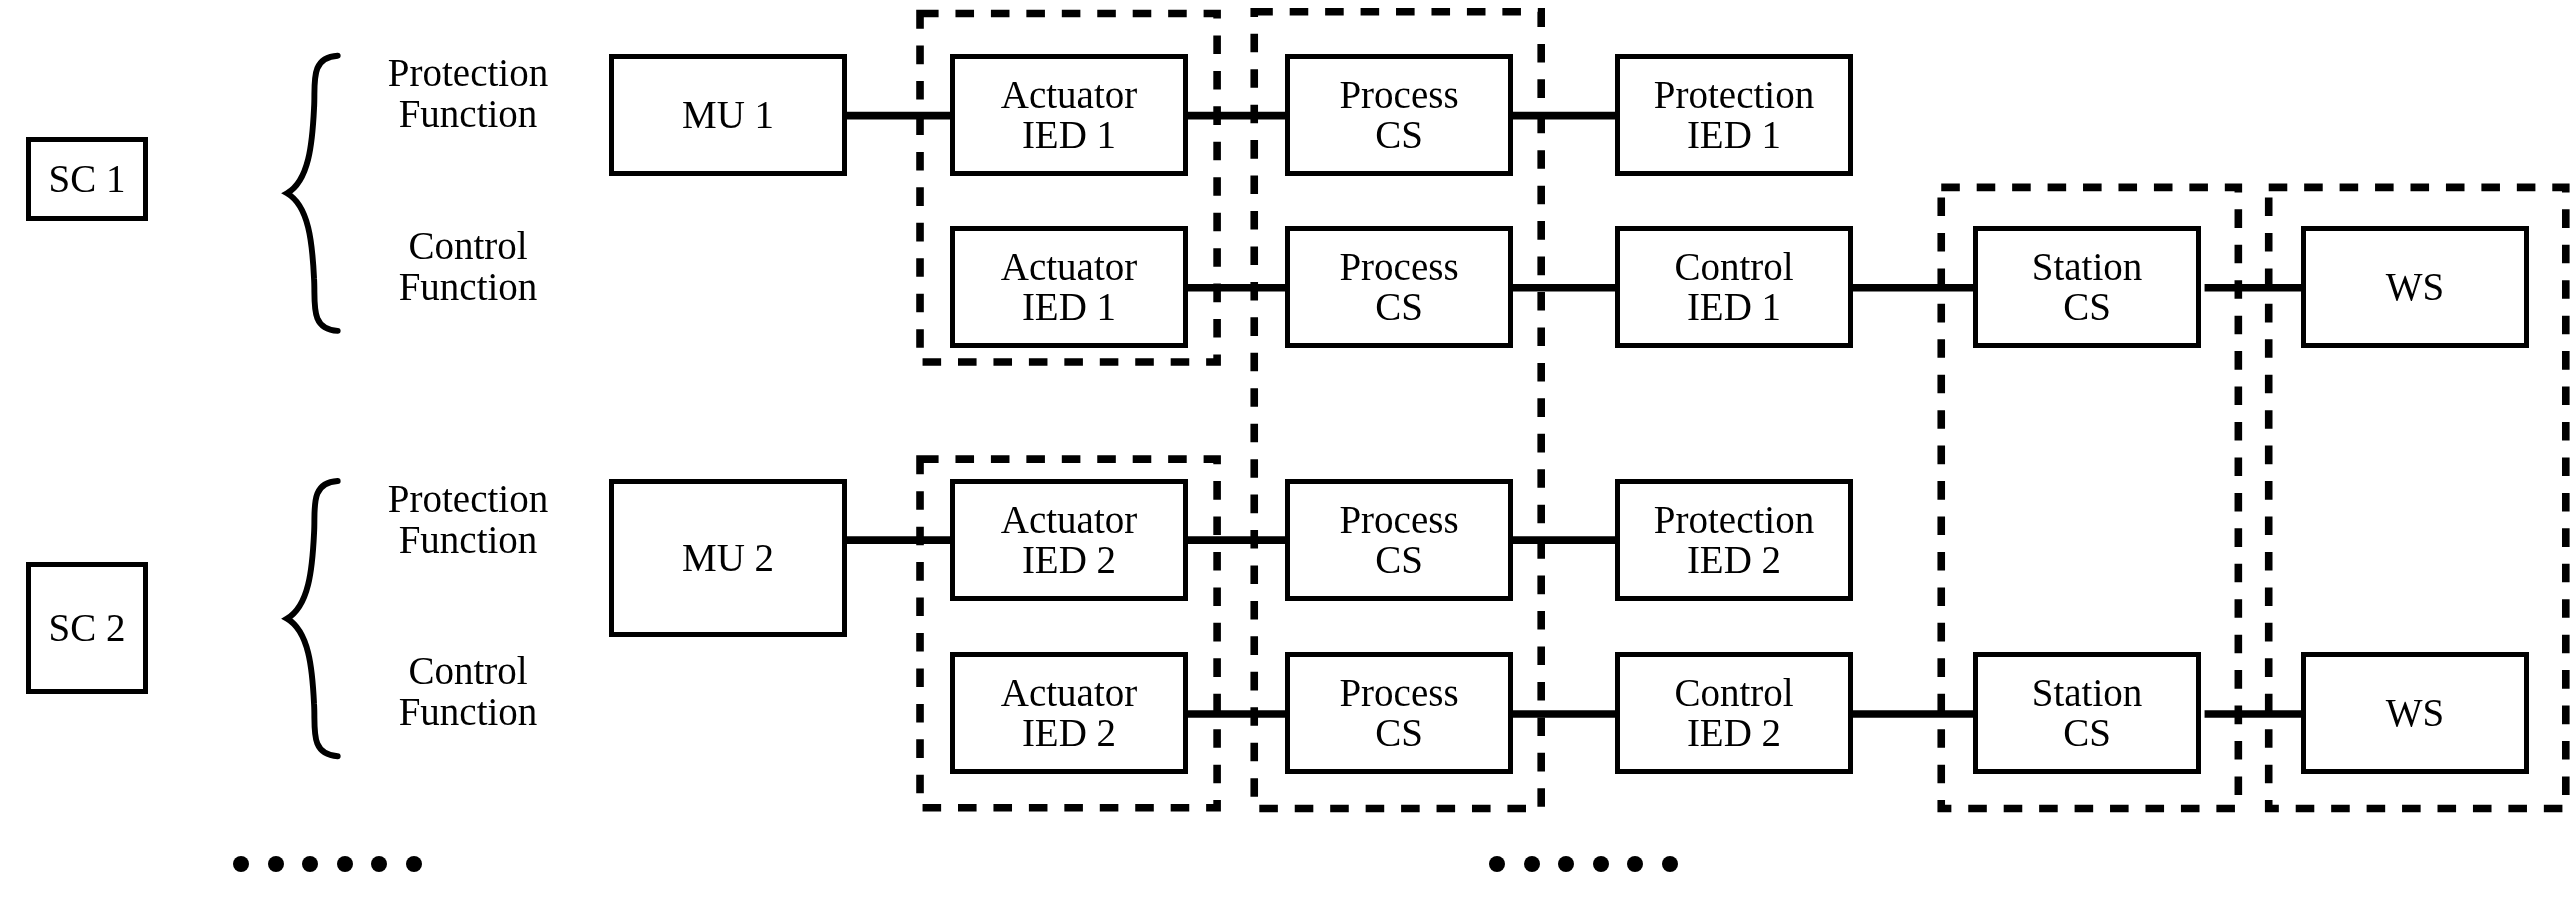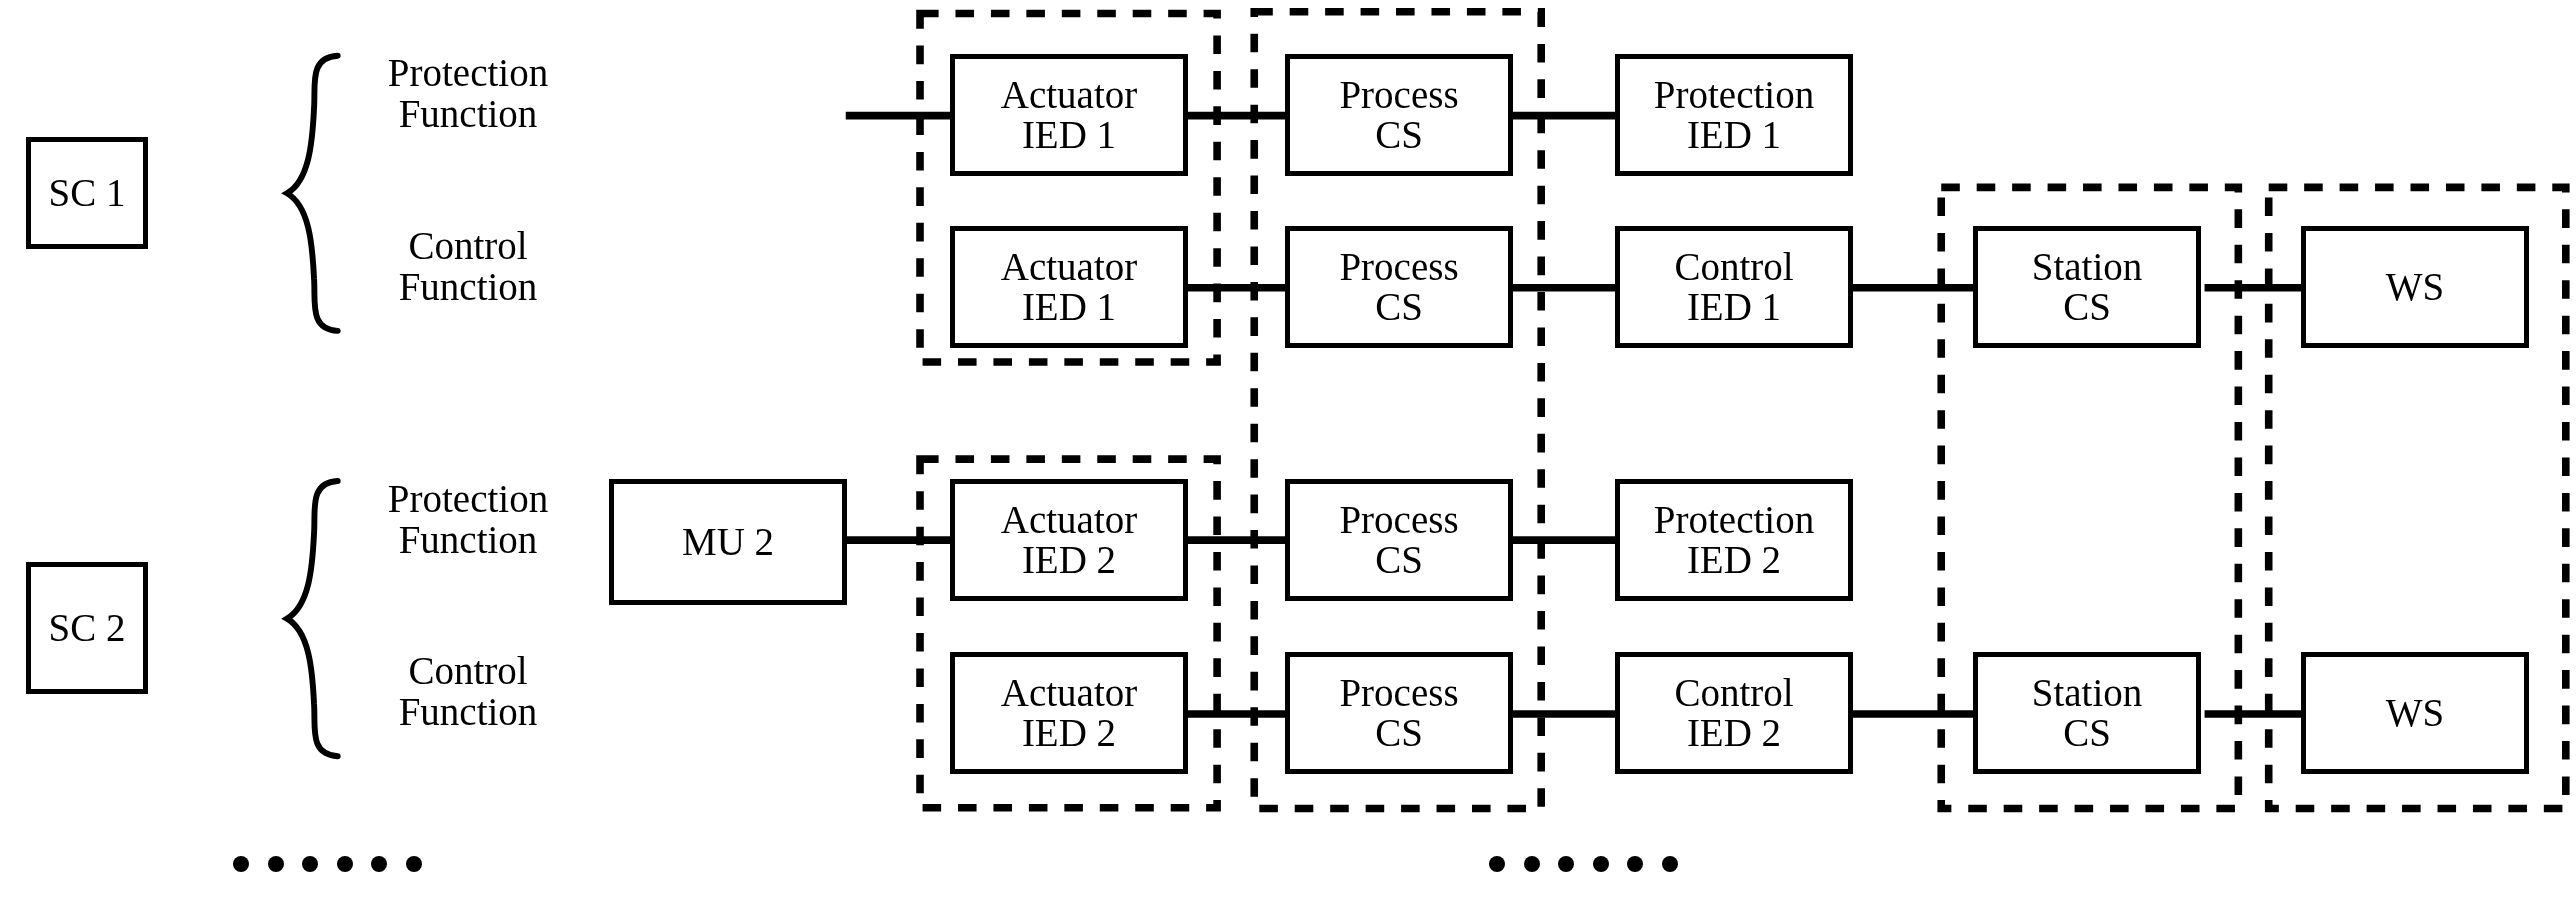--- a/index.html
+++ b/index.html
@@ -110,30 +110,33 @@
              C 366 244, 370 288, 372 330
              C 374 358, 366 390, 400 392" fill="none" stroke="#000000" stroke-width="7" stroke-linecap="round"></path>
 
     <path d="M 400 570
              C 366 572, 374 604, 372 632
              C 370 674, 366 718, 340 733
              C 366 748, 370 792, 372 834
              C 374 862, 366 894, 400 896" fill="none" stroke="#000000" stroke-width="7" stroke-linecap="round"></path>
   </svg>
 
-  <div class="node-box" style="left:26px; top:137px; width:122px; height:112px;">
+  <div class="node-box" style="left:26px; top:137px; width:122px; height:84px;">
     <span class="ln">SC 1</span>
   </div>
 
   <div class="node-box" style="left:26px; top:562px; width:122px; height:132px;">
     <span class="ln">SC 2</span>
   </div>
 
-
-  <div class="node-box" style="left:609px; top:479px; width:238px; height:126px;">
+  <div class="node-box" style="left:609px; top:54px; width:238px; height:122px;">
+    <span class="ln">MU 1</span>
+  </div>
+
+  <div class="node-box" style="left:609px; top:479px; width:238px; height:158px;">
     <span class="ln">MU 2</span>
   </div>
 
   <div class="node-box" style="left:950px; top:54px; width:238px; height:122px;">
     <span class="ln">Actuator</span>
     <span class="ln">IED 1</span>
   </div>
 
   <div class="node-box" style="left:950px; top:226px; width:238px; height:122px;">
     <span class="ln">Actuator</span>

